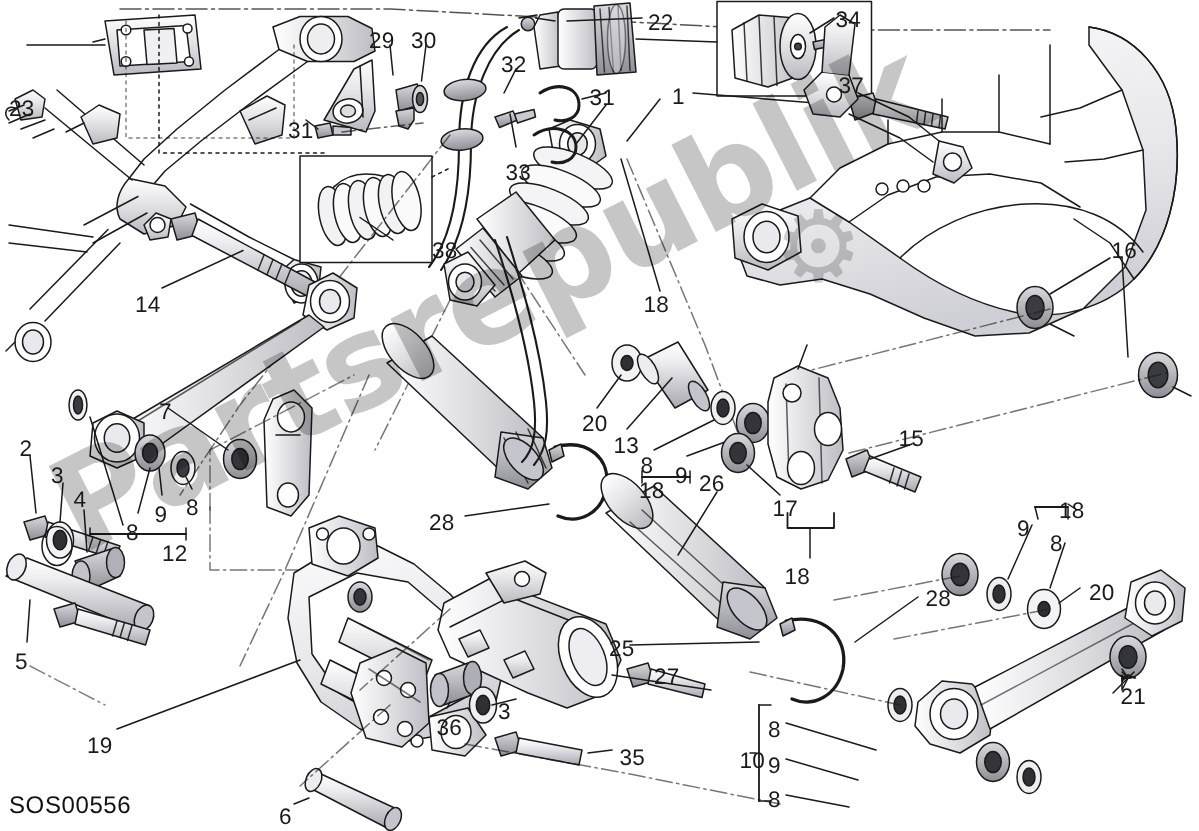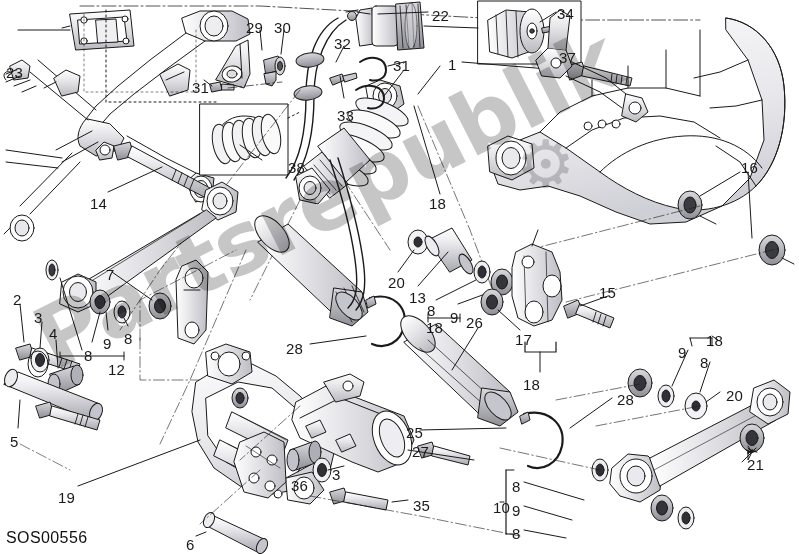--- a/index.html
+++ b/index.html
@@ -791,21 +791,21 @@
       <div class="lbl" style="left: 84px; top: 348px;">8</div>
       <div class="lbl" style="left: 515px; top: 332px;">17</div>
       <div class="lbl" style="left: 108px; top: 362px;">12</div>
       <div class="lbl" style="left: 523px; top: 377px;">18</div>
       <div class="lbl" style="left: 706px; top: 333px;">18</div>
       <div class="lbl" style="left: 678px; top: 345px;">9</div>
       <div class="lbl" style="left: 700px; top: 355px;">8</div>
       <div class="lbl" style="left: 286px; top: 341px;">28</div>
       <div class="lbl" style="left: 10px; top: 434px;">5</div>
       <div class="lbl" style="left: 406px; top: 425px;">25</div>
-      <div class="lbl" style="left: 412px; top: 444px;">27</div>
+      <div class="lbl" style="left: 436px; top: 444px;">27</div>
       <div class="lbl" style="left: 726px; top: 388px;">20</div>
       <div class="lbl" style="left: 617px; top: 392px;">28</div>
       <div class="lbl" style="left: 291px; top: 478px;">36</div>
       <div class="lbl" style="left: 332px; top: 467px;">3</div>
       <div class="lbl" style="left: 413px; top: 498px;">35</div>
       <div class="lbl" style="left: 58px; top: 490px;">19</div>
       <div class="lbl" style="left: 493px; top: 500px;">10</div>
       <div class="lbl" style="left: 512px; top: 479px;">8</div>
       <div class="lbl" style="left: 512px; top: 503px;">9</div>
       <div class="lbl" style="left: 512px; top: 526px;">8</div>

